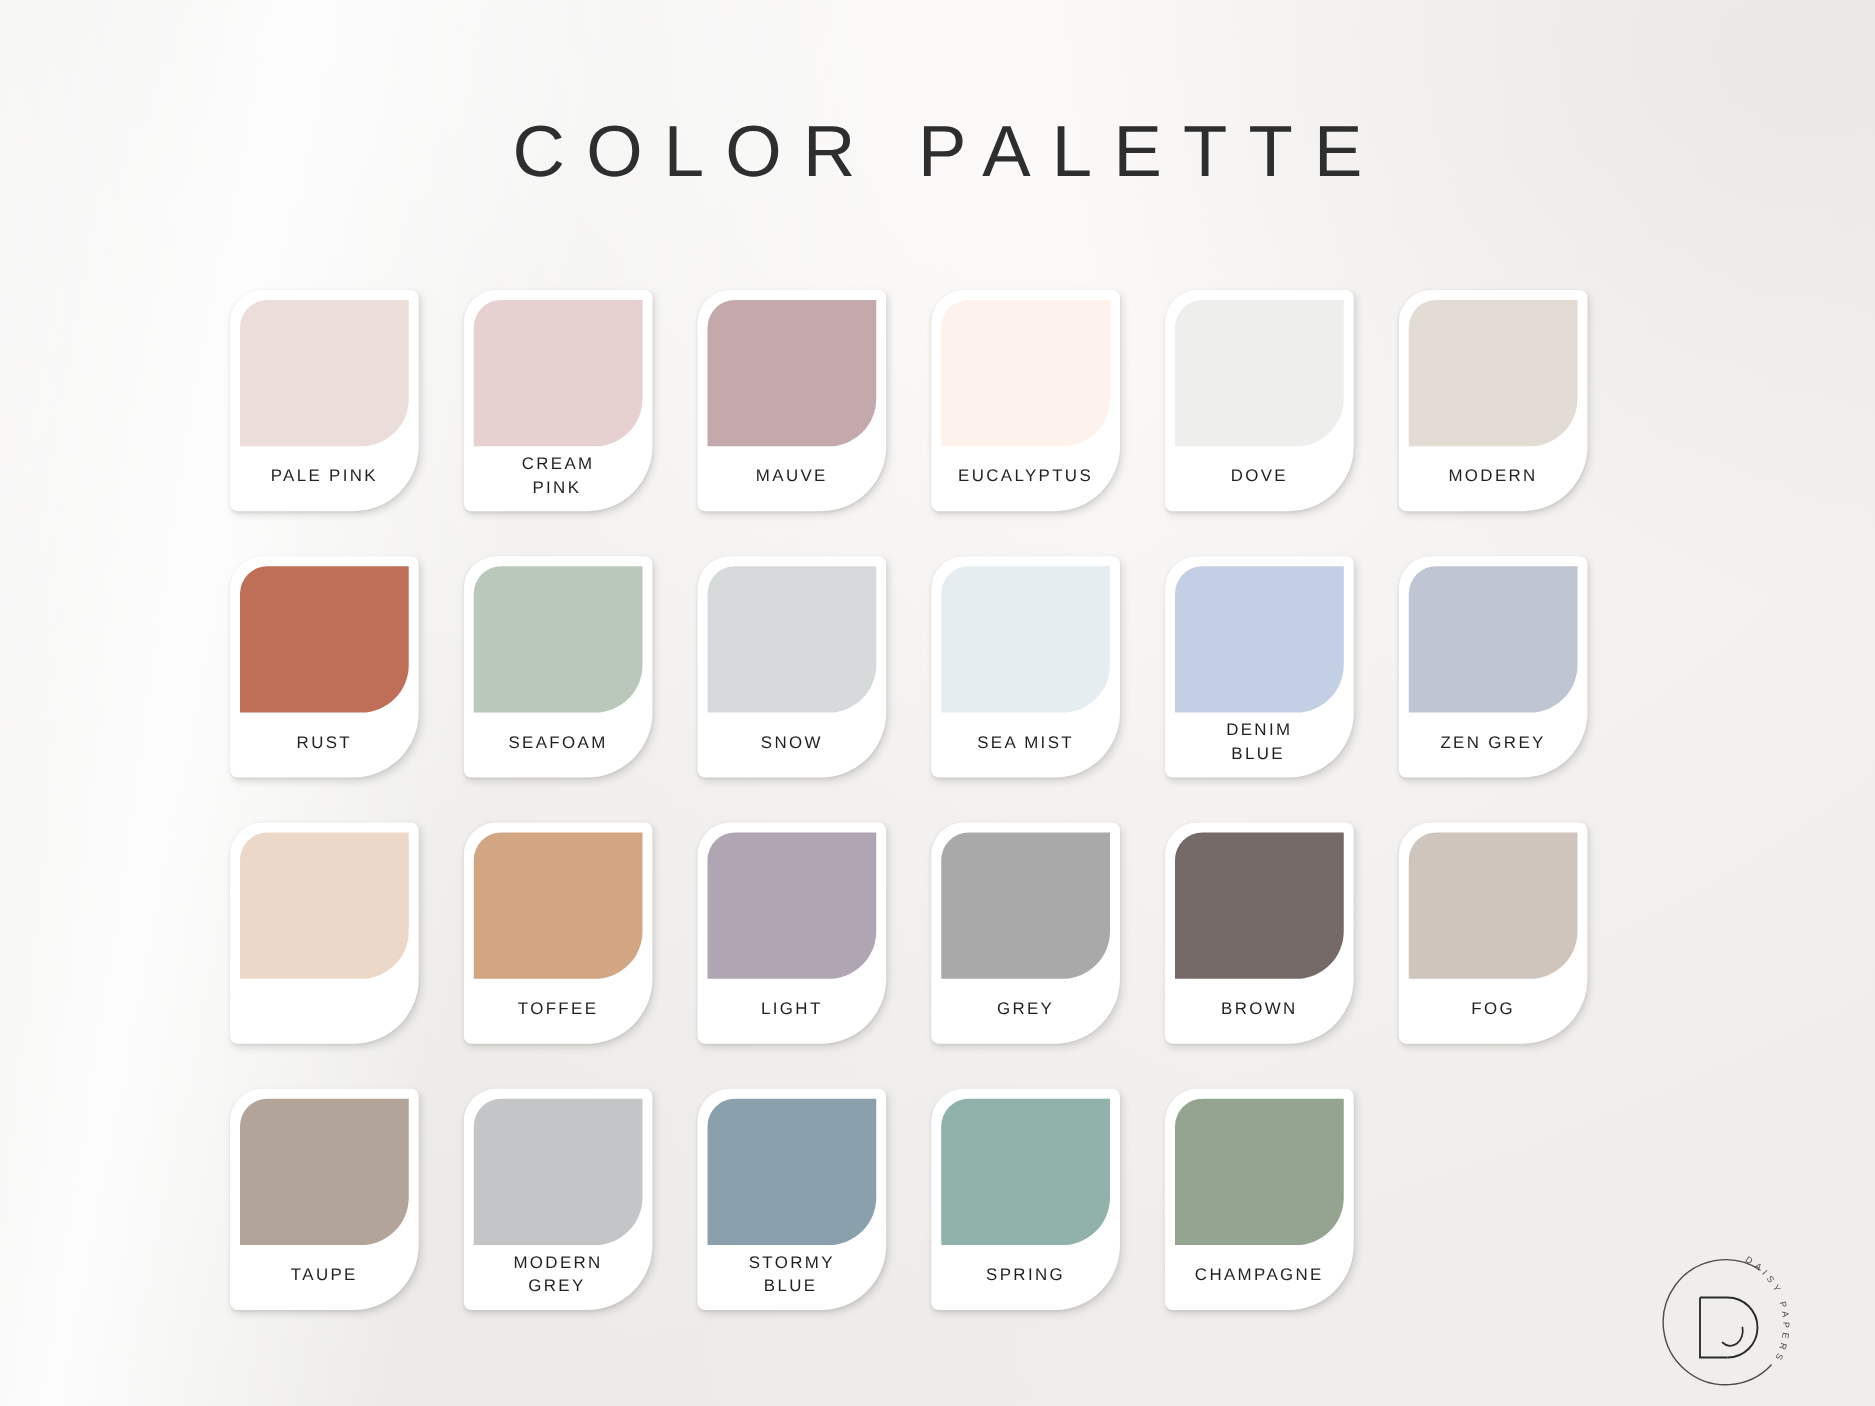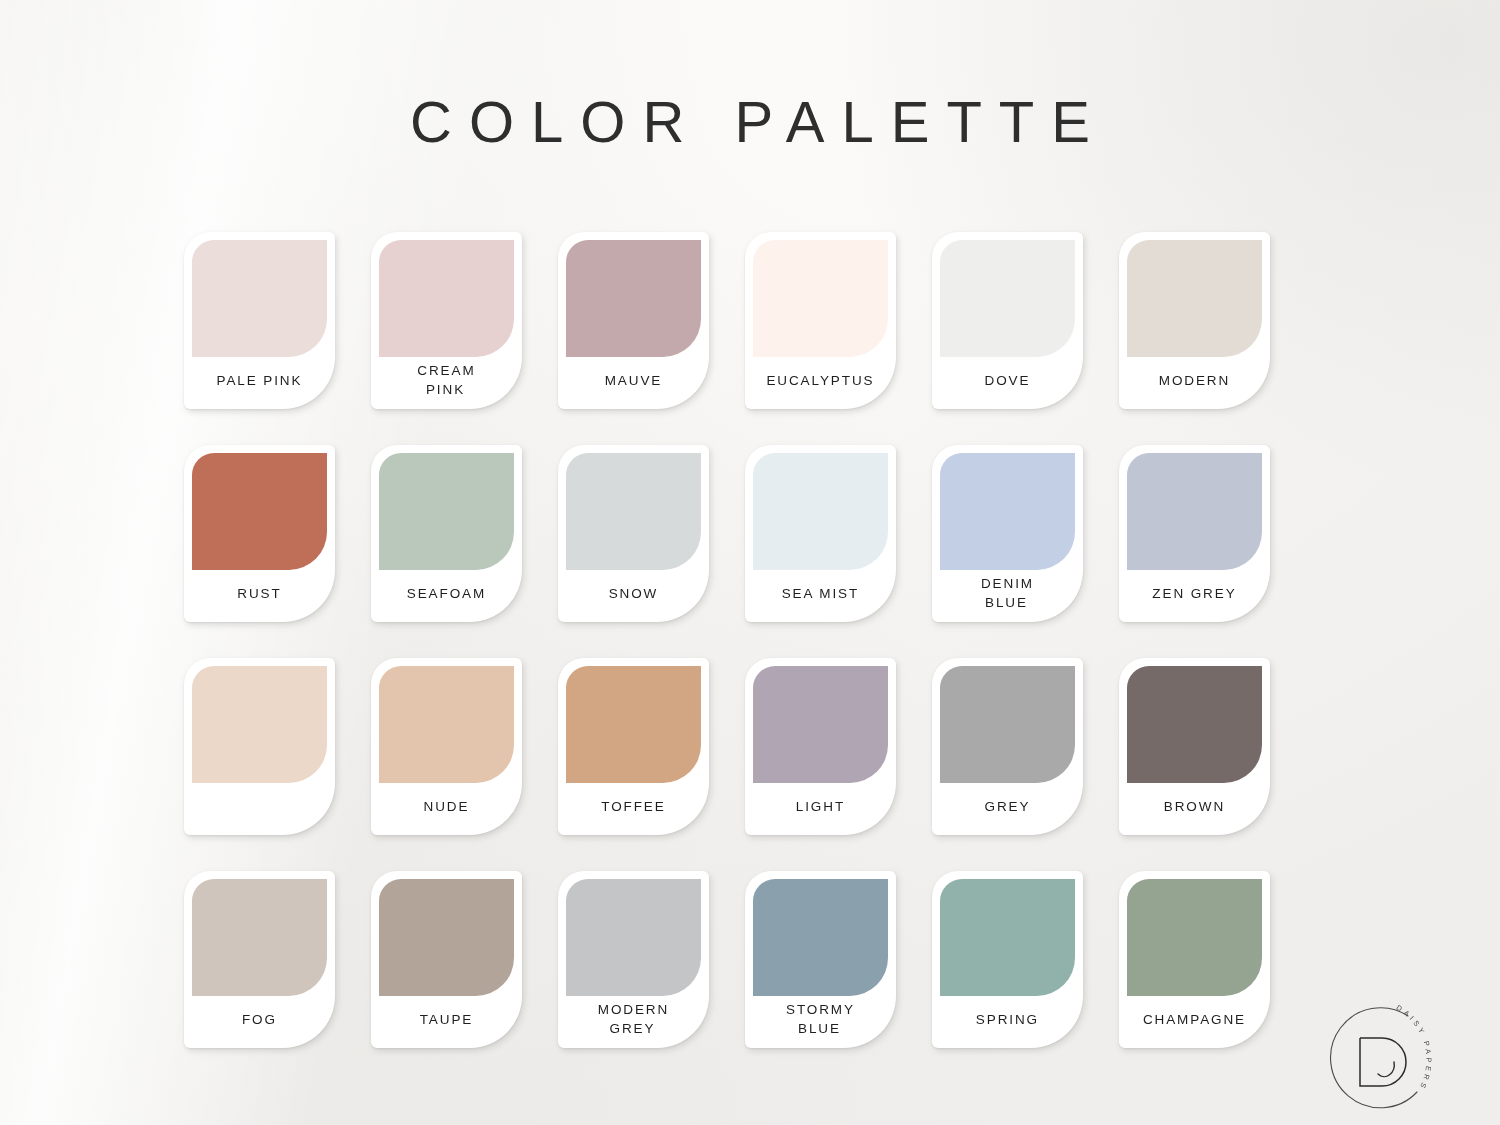--- a/index.html
+++ b/index.html
@@ -179,24 +179,20 @@
 BLUE</div>
     </div>
     <div class="card">
       <div class="swatch" style="background-color: rgb(191, 197, 210);"></div>
       <div class="label">ZEN GREY</div>
     </div>
     <div class="card">
       <div class="swatch" style="background-color: rgb(236, 216, 201);"></div>
     </div>
     <div class="card">
-      <div class="swatch" style="background-color: rgb(227, 196, 173);"></div>
-      <div class="label">NUDE</div>
-    </div>
-    <div class="card">
       <div class="swatch" style="background-color: rgb(211, 166, 131);"></div>
       <div class="label">TOFFEE</div>
     </div>
     <div class="card">
       <div class="swatch" style="background-color: rgb(176, 165, 179);"></div>
       <div class="label">LIGHT</div>
     </div>
     <div class="card">
       <div class="swatch" style="background-color: rgb(169, 169, 169);"></div>
       <div class="label">GREY</div>

